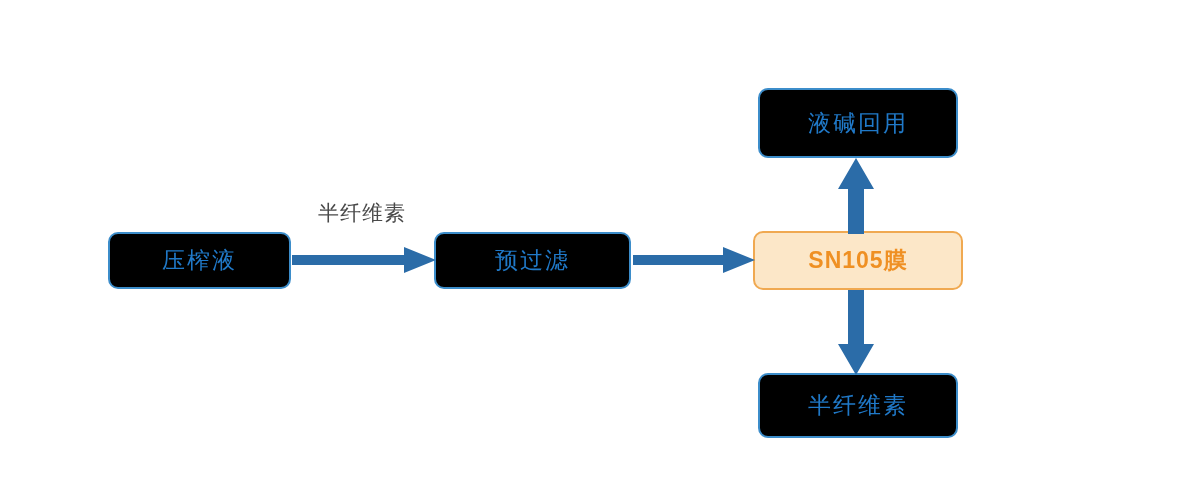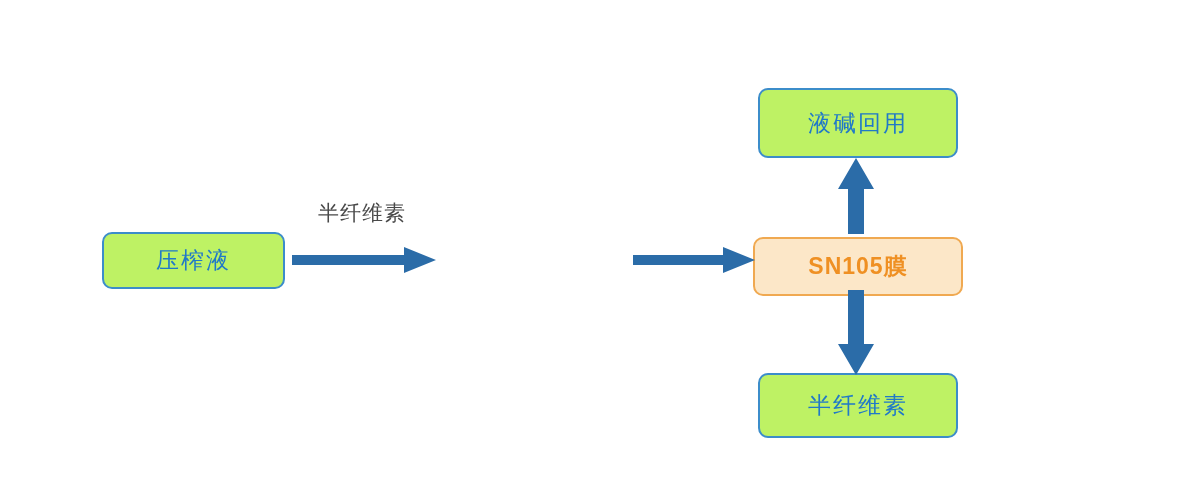--- a/index.html
+++ b/index.html
@@ -25,36 +25,35 @@
     position: absolute;
     box-sizing: border-box;
     display: flex;
     align-items: center;
     justify-content: center;
     border-radius: 10px;
     letter-spacing: 2px;
     white-space: nowrap;
   }
   .node.blue {
-    background: #bef264;
+    background: #000000;
     border: 2px solid #3c8dca;
     color: #2079c8;
     font-size: 23px;
   }
   .node.orange {
     background: #fce7c8;
     border: 2px solid #f0a951;
     color: #ef9023;
     font-size: 23px;
     font-weight: bold;
     letter-spacing: 1px;
-    margin-top: 6px;
   }
 
-  #node-press   { left: 102px; top: 232px; width: 183px; height: 57px; }
+  #node-press   { left: 108px; top: 232px; width: 183px; height: 57px; }
   #node-prefilt { left: 434px; top: 232px; width: 197px; height: 57px; }
   #node-sn105   { left: 753px; top: 231px; width: 210px; height: 59px; }
   #node-alkali  { left: 758px; top:  88px; width: 200px; height: 70px; }
   #node-hemi    { left: 758px; top: 373px; width: 200px; height: 65px; }
 
   
   .edge-label {
     position: absolute;
     text-align: center;
     color: #494949;
@@ -78,20 +77,23 @@
 </style>
 </head>
 <body>
 
 <div id="canvas">
 
   <div class="node blue" id="node-press">
     <span>压榨液</span>
   </div>
 
+  <div class="node blue" id="node-prefilt">
+    <span>预过滤</span>
+  </div>
 
   <div class="node orange" id="node-sn105">
     <span>SN105膜</span>
   </div>
 
   <div class="node blue" id="node-alkali">
     <span>液碱回用</span>
   </div>
 
   <div class="node blue" id="node-hemi">

